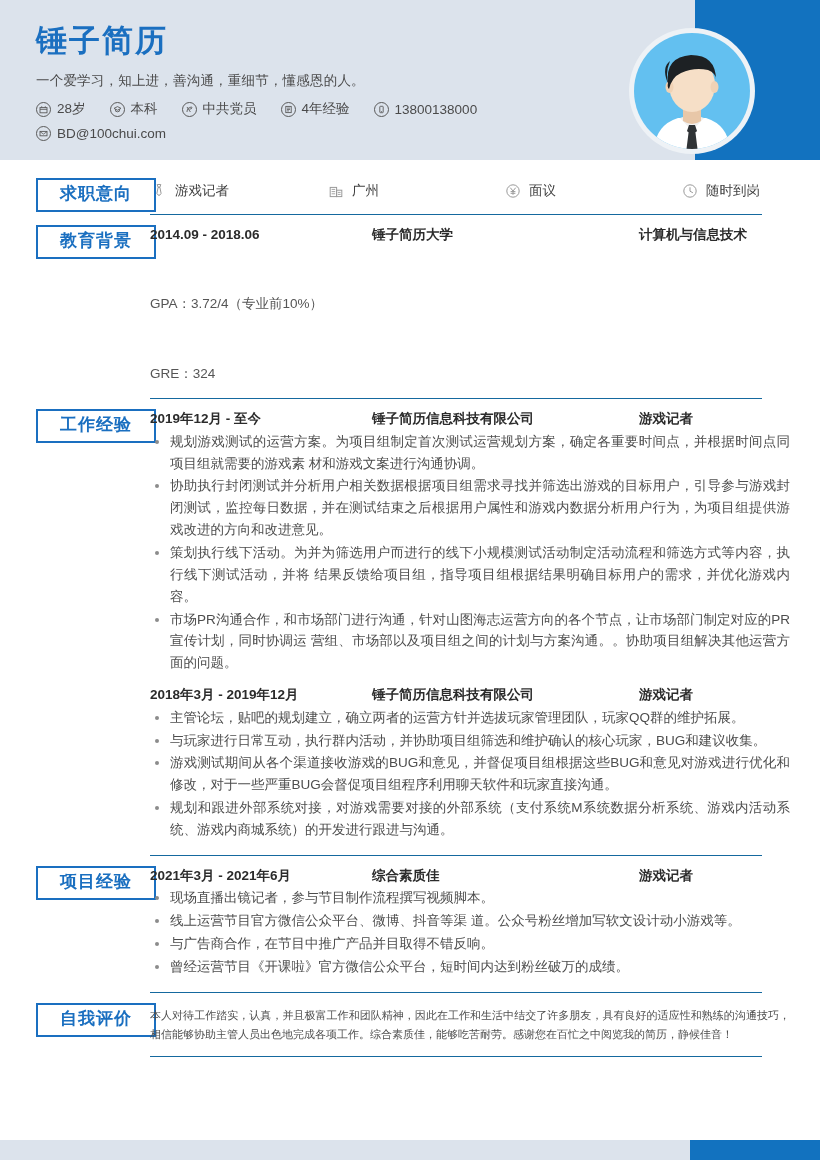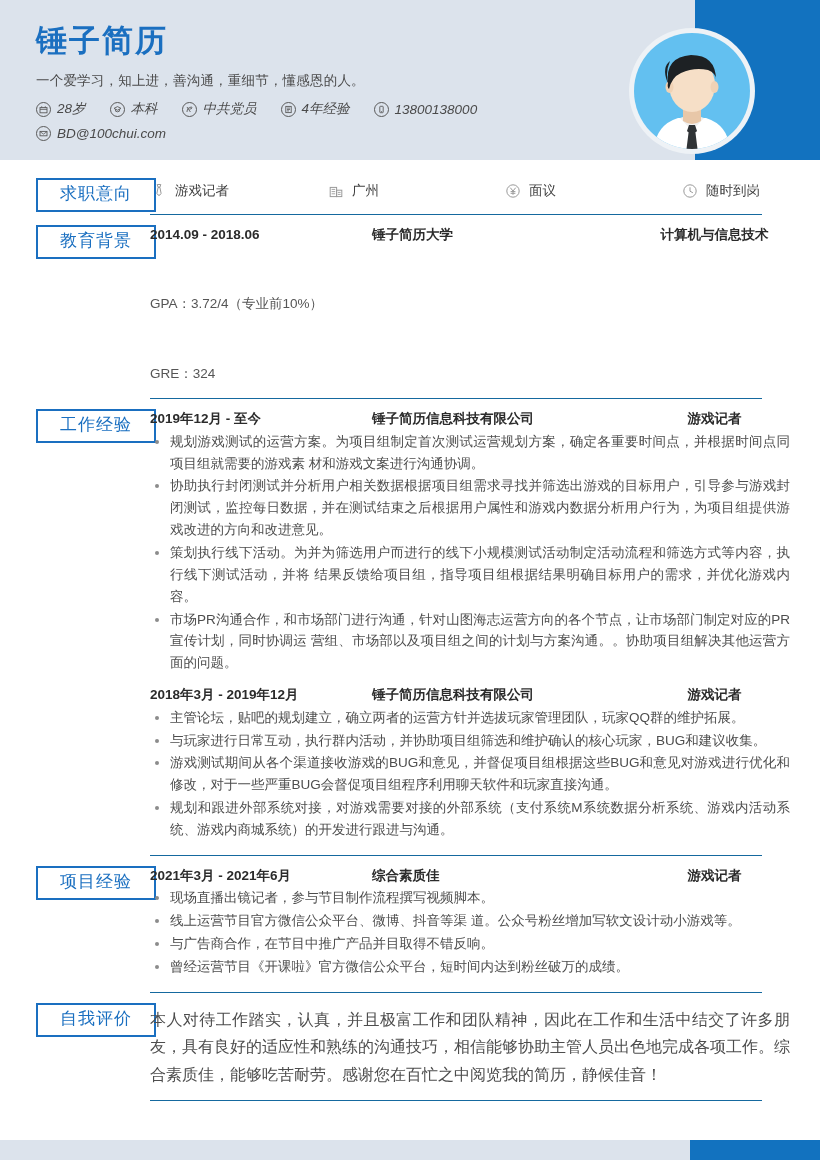--- a/index.html
+++ b/index.html
@@ -50,21 +50,20 @@
     font-size: 13.5px;
     color: #4a4a4a;
     margin-bottom: 10px;
     letter-spacing: .2px;
   }
   .meta-row {
     display: flex;
     align-items: center;
     flex-wrap: wrap;
     margin-bottom: 8px;
-    font-style: italic;
   }
   .meta-item {
     display: flex;
     align-items: center;
     font-size: 13.5px;
     color: #4a4a4a;
     margin-right: 24px;
     white-space: nowrap;
   }
   .meta-item:last-child { margin-right: 16px; }
@@ -118,21 +117,21 @@
     width: 150px;
     flex: none;
     padding-left: 36px;
     box-sizing: border-box;
   }
   .sec-label {
     border: 2px solid #1a6fc0;
     background: #ffffff;
     color: #1a6fc0;
     font-size: 17px;
-    font-weight: normal;
+    font-weight: bold;
     letter-spacing: 1px;
     text-align: center;
     padding: 5px 0 6px 0;
     width: 120px;
     box-sizing: border-box;
     line-height: 1.1;
   }
   .body-col {
     flex: 1 1 auto;
     padding-right: 30px;
@@ -177,21 +176,21 @@
     display: flex;
     font-weight: bold;
     font-size: 13.5px;
     color: #2b2b2b;
     line-height: 1.45;
     margin-bottom: 2px;
     gap: 47px;
   }
   .eh-date  { width: 175px; flex: none; }
   .eh-org   { width: 220px; flex: none; }
-  .eh-role  { flex: 1 1 auto; text-align: center; }
+  .eh-role  { flex: 1 1 auto; }
 
   .sub-line {
     font-size: 13.5px;
     color: #555;
     line-height: 1.65;
     margin-top: 48px;
   }
 
   ul.bullets {
     list-style: none;
@@ -214,21 +213,21 @@
     top: 9px;
     width: 4px;
     height: 4px;
     border-radius: 50%;
     background: #8c8c8c;
   }
 
   .block-gap { height: 13px; }
 
   .eval-text {
-    font-size: 16px;
+    font-size: 11px;
     line-height: 1.72;
     color: #4d4d4d;
     text-align: justify;
     padding-top: 3px;
     padding-bottom: 12px;
   }
 
   
   .footer {
     position: absolute;

